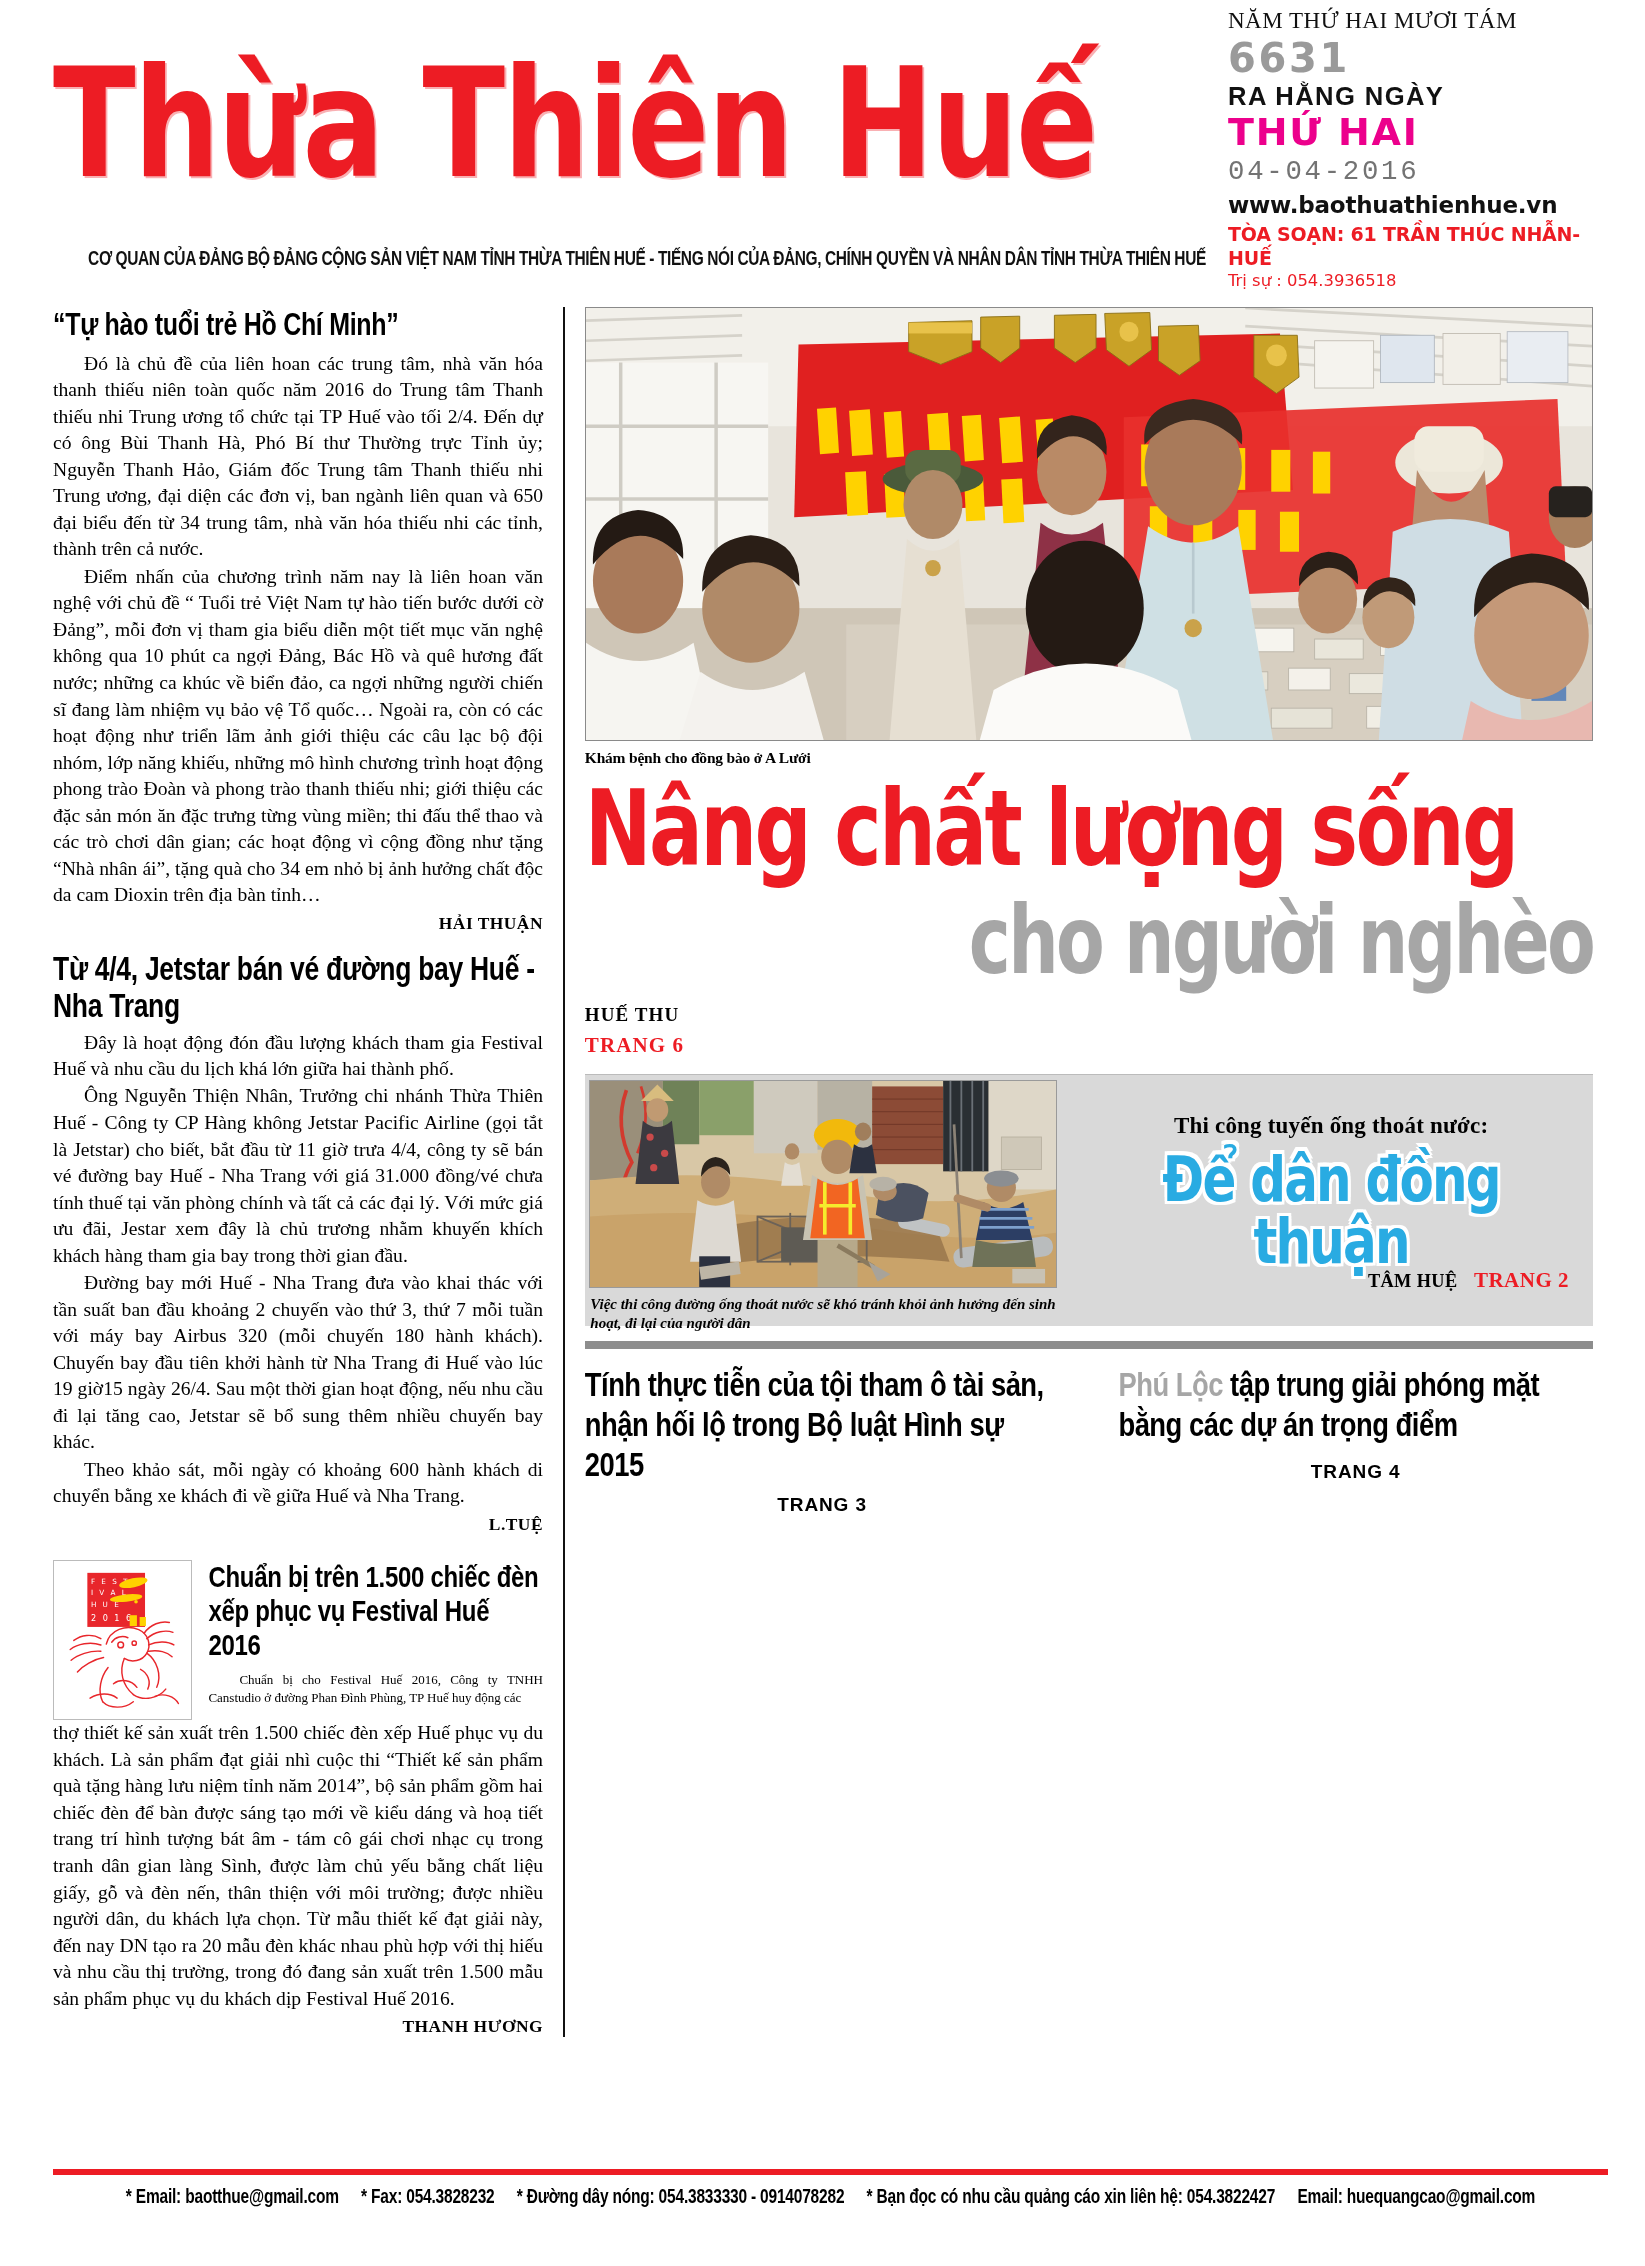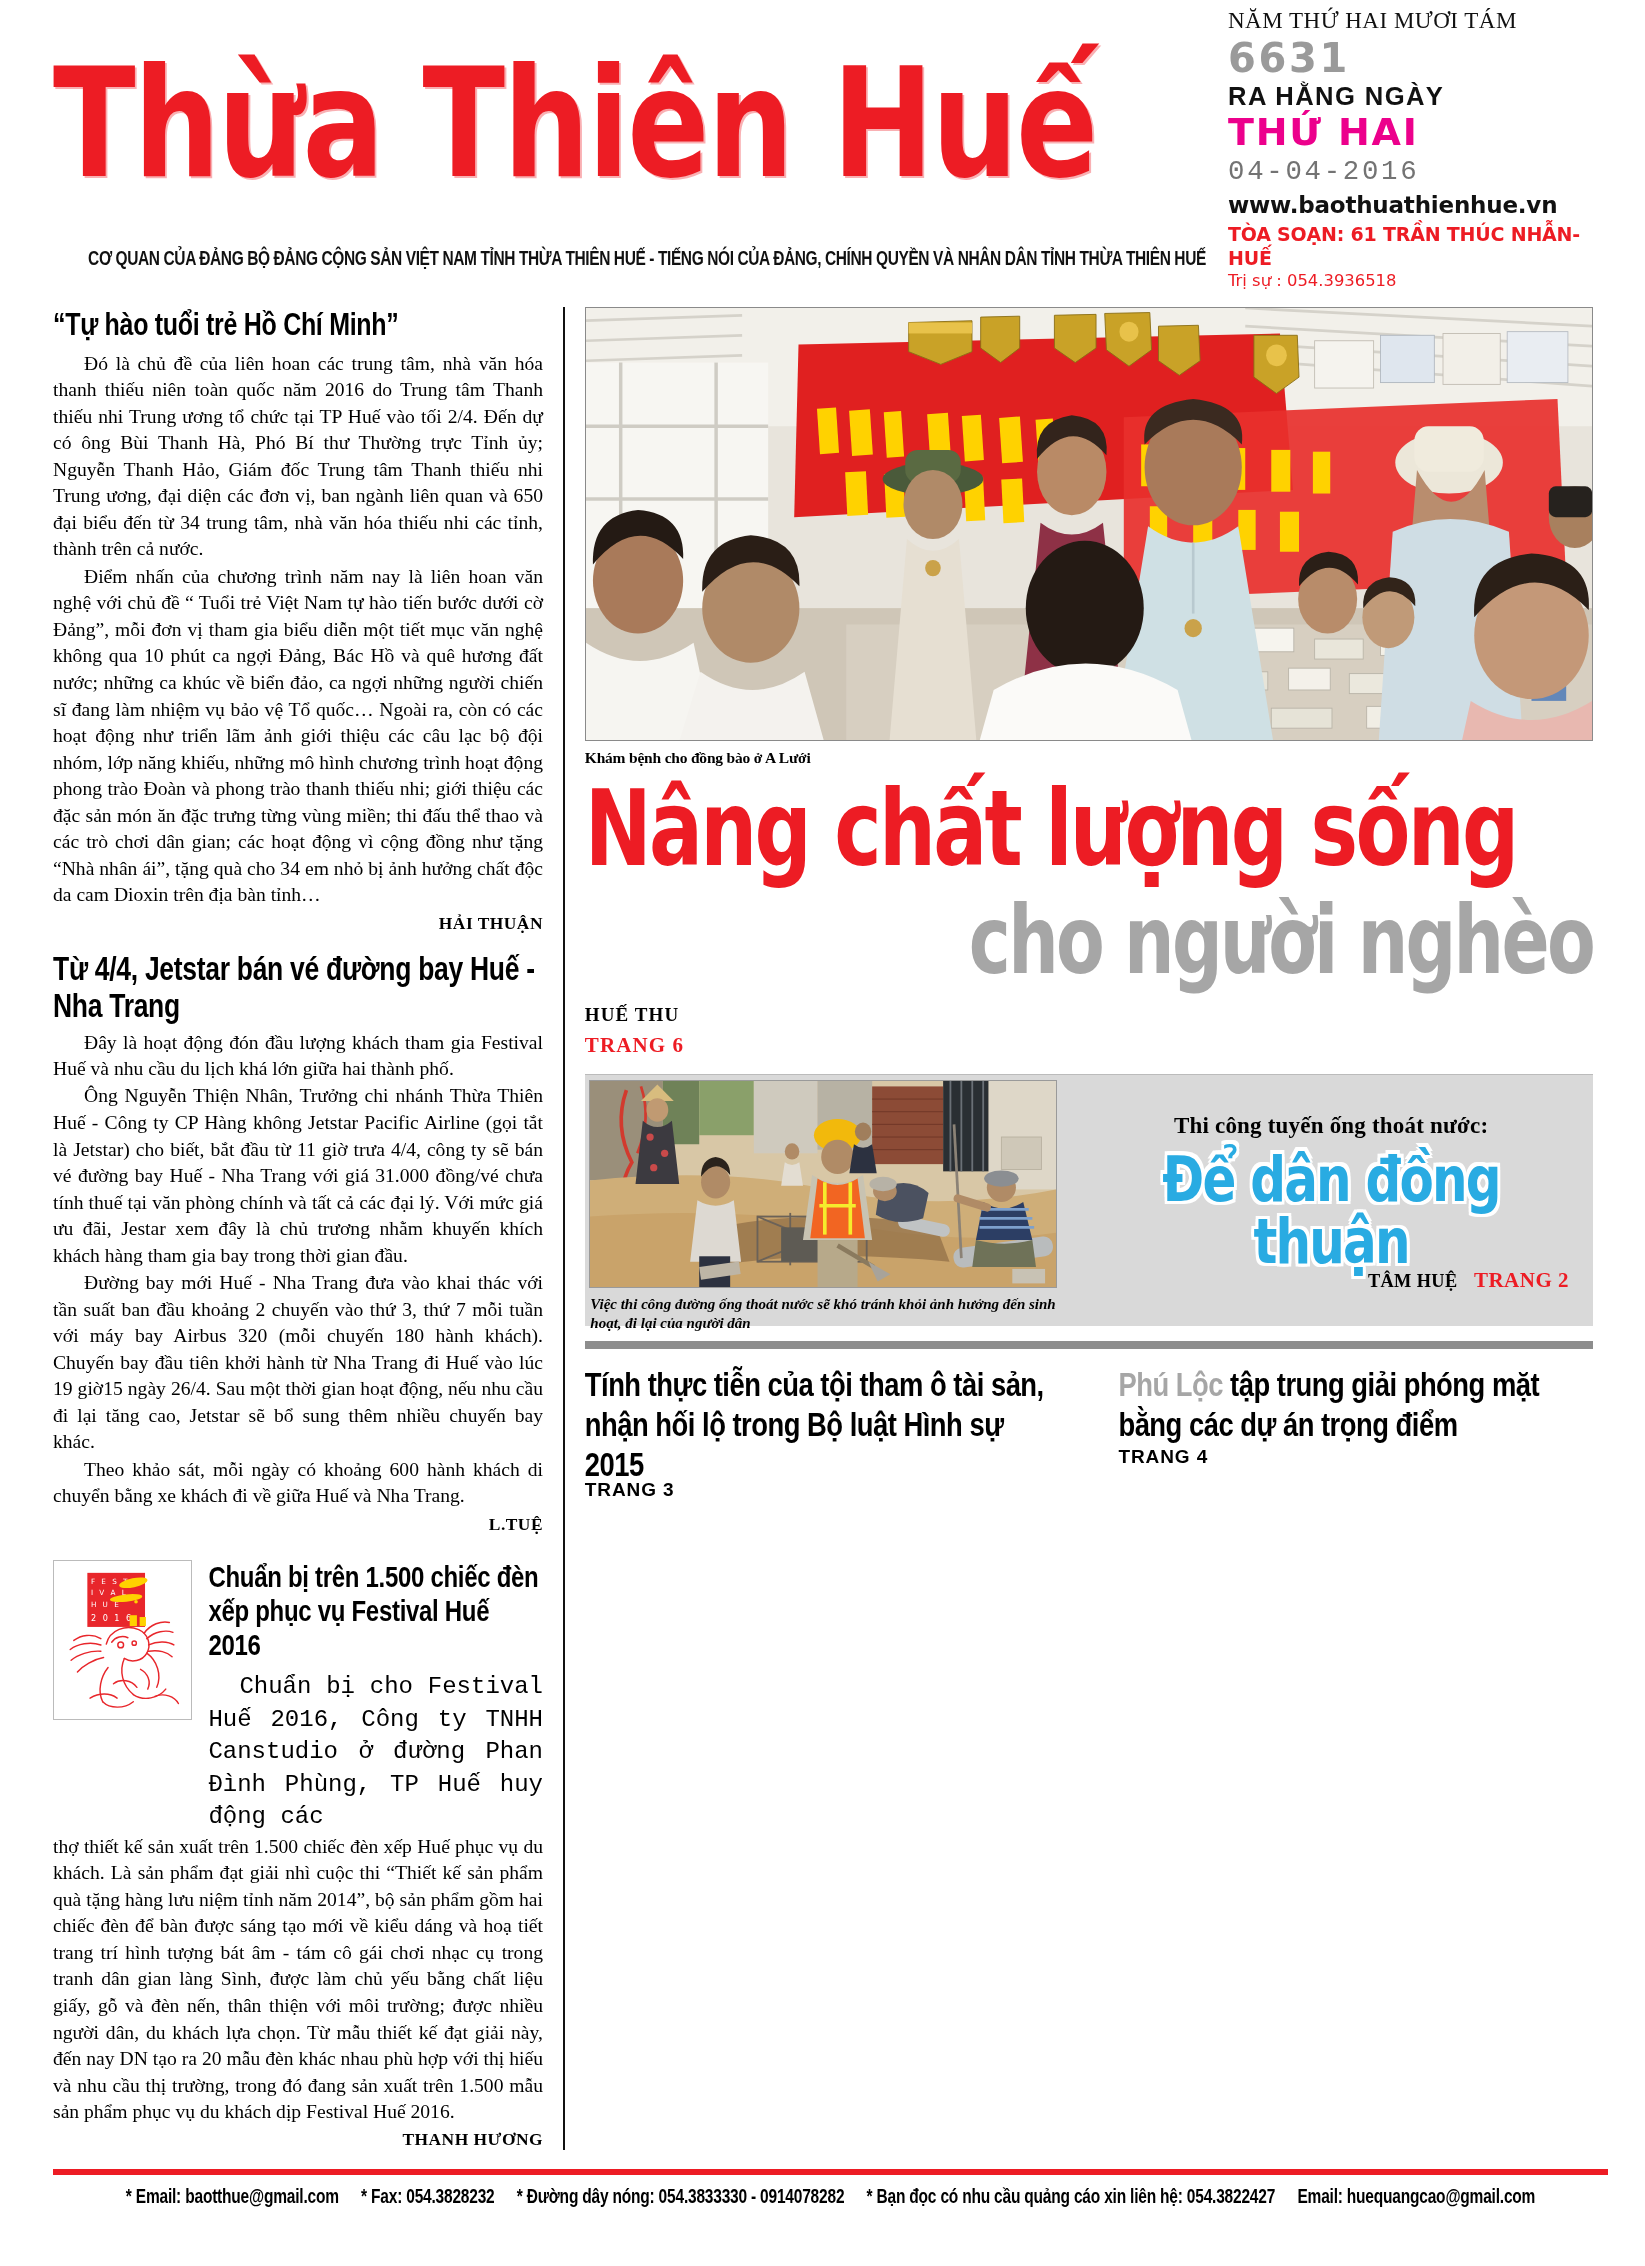--- a/index.html
+++ b/index.html
@@ -184,22 +184,22 @@
     font-family: "Liberation Sans", sans-serif;
     font-weight: bold;
     font-size: 24px;
     line-height: 1.16;
     transform: scaleY(1.22);
     transform-origin: left top;
     letter-spacing: -0.3px;
     color: #000;
   }
   .fest-lead {
-    font-family: Liberation Mono, monospace;
-    font-size: 24px;
+    font-family: Liberation Serif, serif;
+    font-size: 13px;
     line-height: 1.355;
     text-align: justify;
     text-indent: 31px;
     margin-top: 27.4px;
   }
   .fest-body {
     font-family: "Liberation Serif", serif;
     font-size: 19.6px;
     line-height: 1.355;
     text-align: justify;
@@ -370,22 +370,22 @@
     transform: scaleY(1.22);
     transform-origin: left top;
     letter-spacing: -0.5px;
   }
   .t-title .muted { color: #A6A6A6; }
   .t-page {
     font-family: "Liberation Sans", sans-serif;
     font-weight: bold;
     font-size: 19px;
     letter-spacing: 0.9px;
-    text-align: left;
-    margin-top: 15px;
+    text-align: center;
+    margin-top: 30px;
     color: #000;
   }
 
   
   .footer {
     position: absolute;
     left: 53px; right: 38px;
     bottom: 60px;
   }
   .footer-rule {

